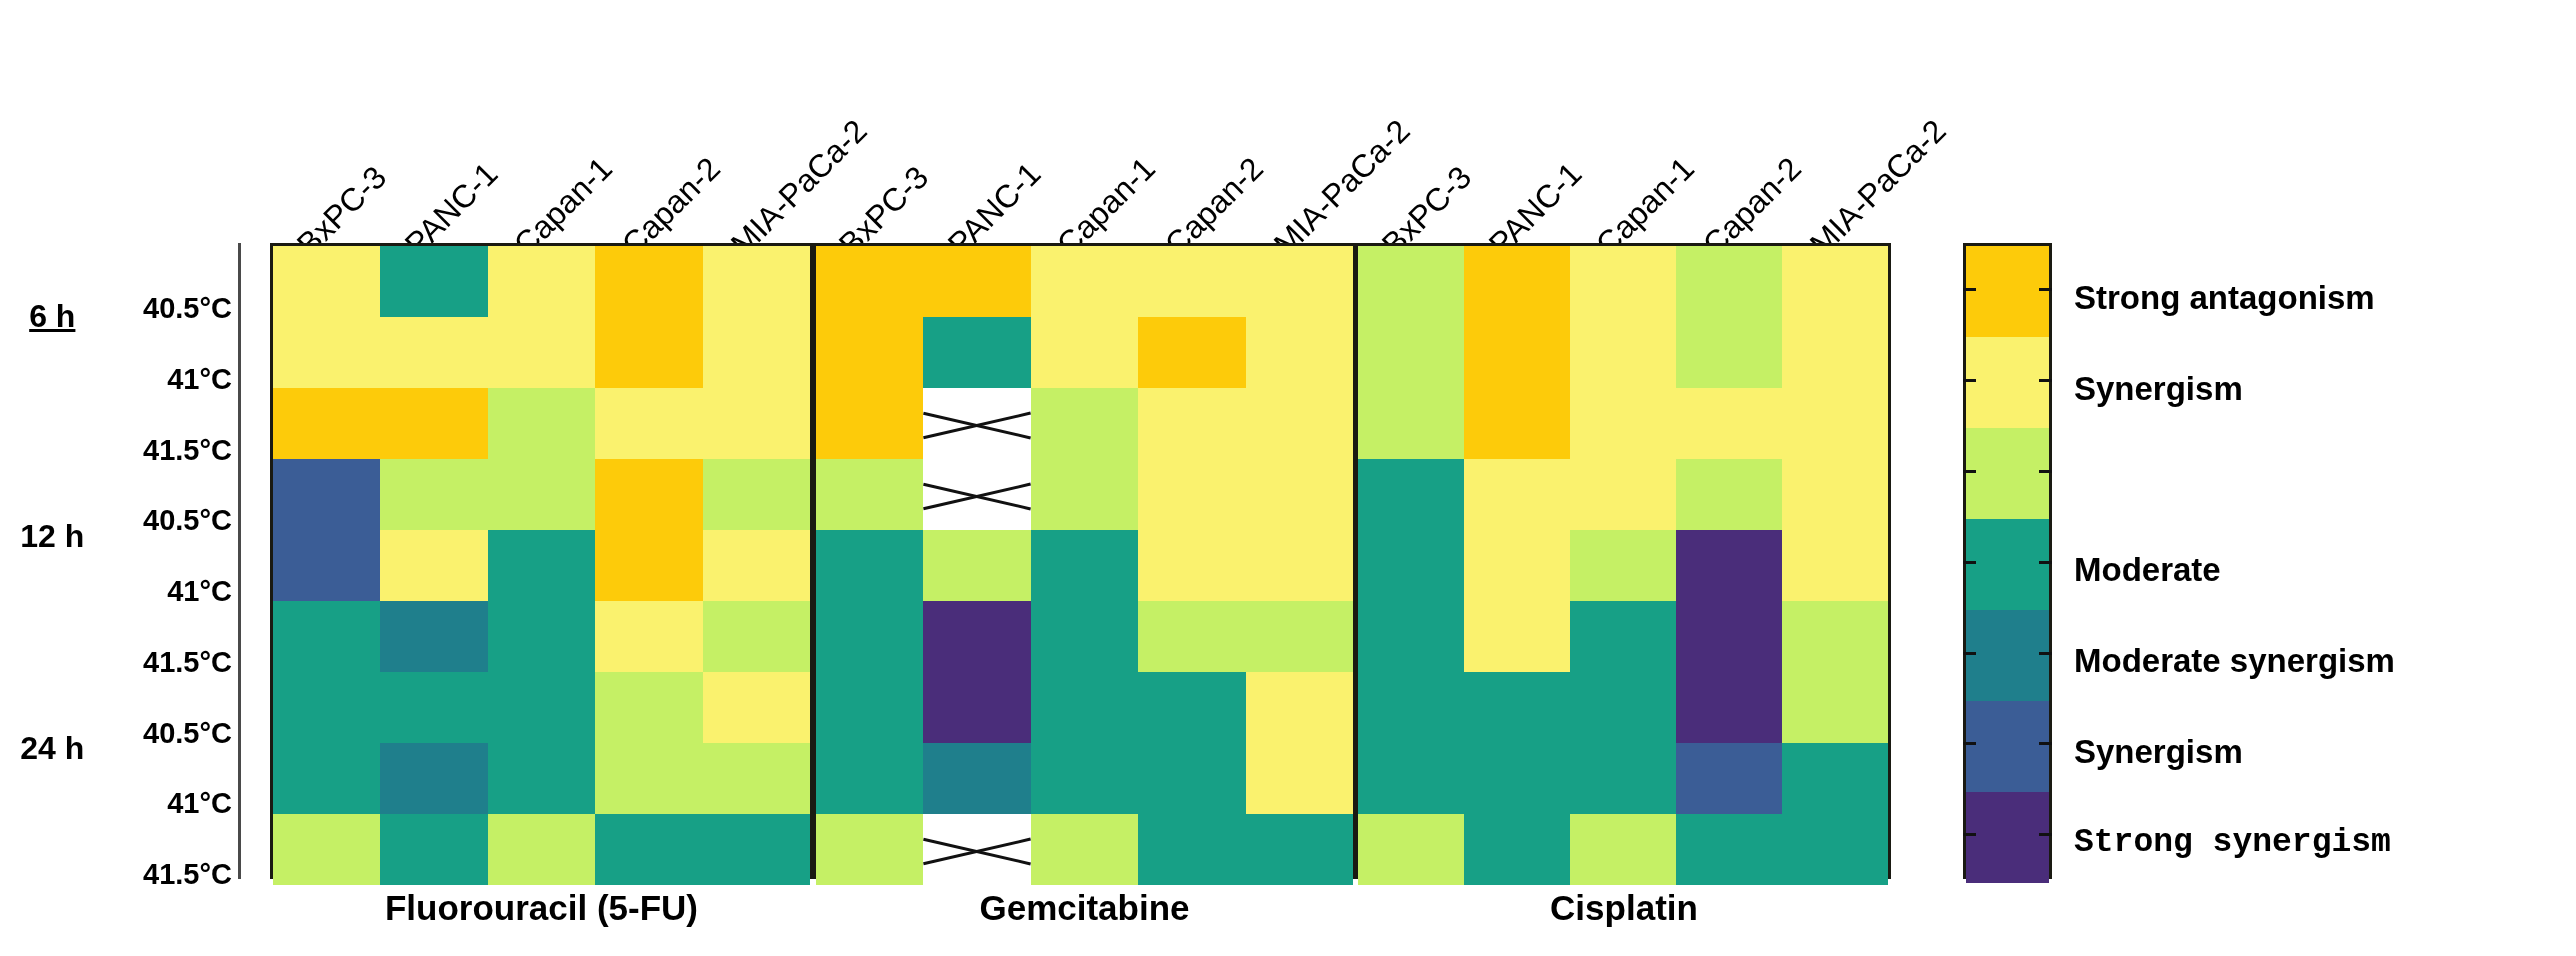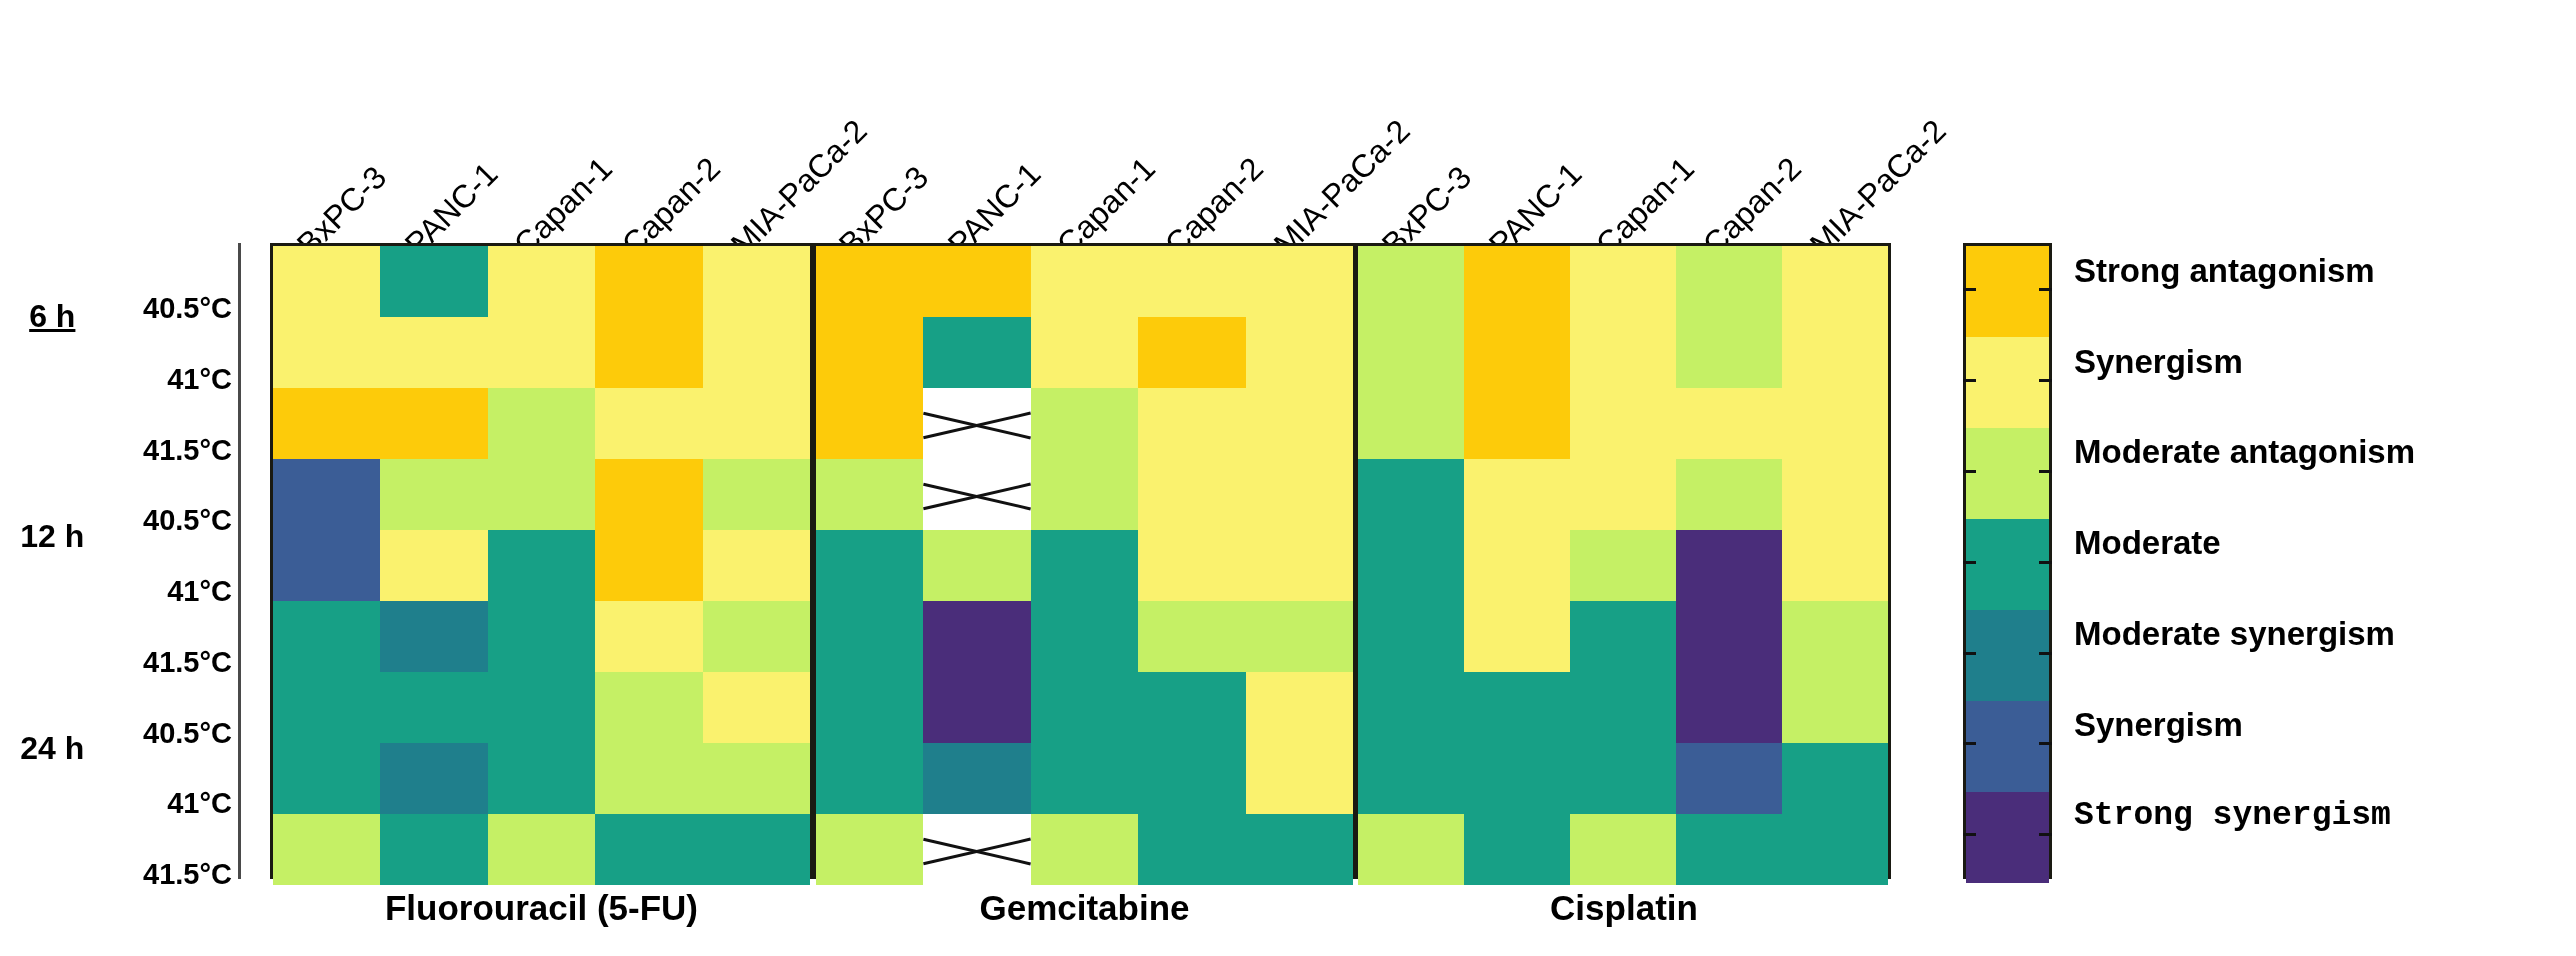--- a/index.html
+++ b/index.html
@@ -38,21 +38,21 @@
            transform:rotate(-45deg);transform-origin:left bottom;font-family:"Liberation Sans",sans-serif;}
 
   
   .drug{position:absolute;top:888px;font-weight:bold;font-size:35px;color:#000;text-align:center;}
 
   
   .legend{position:absolute;left:1963px;top:243px;width:89px;height:636px;border:3.2px solid #1a1a12;box-sizing:border-box;}
   .legband{width:100%;height:90px;position:relative;}
   .legend-ticks{position:absolute;left:1963px;top:243px;width:89px;height:636px;pointer-events:none;}
   .lt{position:absolute;width:12.7px;height:3.2px;background:#111;}
-  .legend-labels{position:absolute;left:2074px;top:227px;width:493px;height:636px;}
+  .legend-labels{position:absolute;left:2074px;top:254px;width:493px;height:636px;}
   .leglab{position:absolute;left:0;font-weight:bold;font-size:33px;color:#000;white-space:nowrap;}
 </style>
 </head>
 <body>
 
 <div id="fig">
 
   <div class="hour-label" style="top:298px;text-decoration:underline;">6 h</div>
   <div class="hour-label" style="top:518px;">12 h</div>
   <div class="hour-label" style="top:730px;">24 h</div>
@@ -314,21 +314,20 @@
       <div class="lt" style="left: 0px; top: 409px;"></div>
       <div class="lt" style="left: 76px; top: 409px;"></div>
       <div class="lt" style="left: 0px; top: 499px;"></div>
       <div class="lt" style="left: 76px; top: 499px;"></div>
       <div class="lt" style="left: 0px; top: 590px;"></div>
       <div class="lt" style="left: 76px; top: 590px;"></div>
     </div>
   <div class="legend-labels" id="legendlabels">
       <div class="leglab" style="top: 25px;">Strong antagonism</div>
       <div class="leglab" style="top: 116px;">Synergism</div>
-      <div class="leglab" style="top: 206px;">Moderate antagonism</div>
       <div class="leglab" style="top: 297px;">Moderate</div>
       <div class="leglab" style="top: 388px;">Moderate synergism</div>
       <div class="leglab" style="top: 479px;">Synergism</div>
       <div class="leglab" style="top: 570px; font-family: Liberation Mono, monospace;">Strong synergism</div>
     </div>
 
 </div>
 
 
 </body></html>

